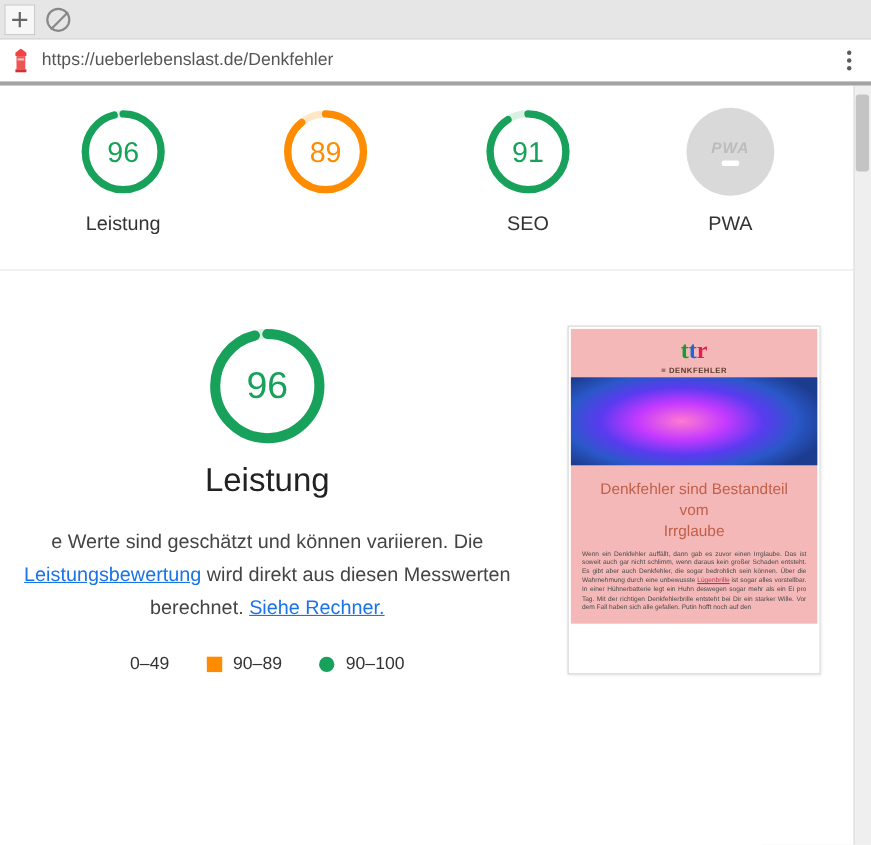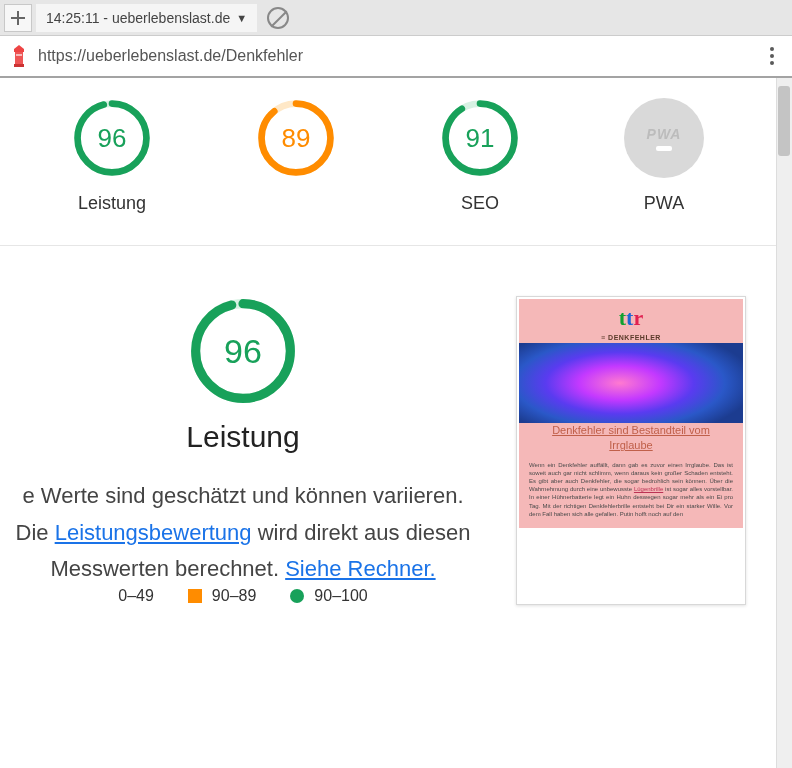--- a/index.html
+++ b/index.html
@@ -8,21 +8,21 @@
   
   .tabbar { height: 36px; background: #e6e6e6; display: flex; align-items: center; padding: 0 4px; gap:4px; border-bottom:1px solid #ccc;}
   .newtab { width:28px; height:28px; display:flex; align-items:center; justify-content:center; background:#f7f7f7; border:1px solid #c8c8c8;}
   .newtab svg { width:14px; height:14px; }
   .tab { height:28px; display:flex; align-items:center; padding:0 10px; background:#f5f5f5; color:#444; font-size:14px; gap:6px;}
   .tab .chev { font-size:11px; }
   .block-icon { width:22px; height:22px; border-radius:50%; border:2px solid #888; position:relative; margin-left:6px;}
   .block-icon::after { content:""; position:absolute; width:22px; height:2px; background:#888; top:50%; left:-1px; transform:rotate(-45deg);}
 
   
-  .urlbar { height:42px; background:#fff; display:flex; align-items:center; padding:0 10px; gap:10px; border-bottom:2px solid #a3a3a3;}
+  .urlbar { height:42px; background:#fff; display:flex; align-items:center; padding:0 10px; gap:10px; border-bottom:4px solid #a3a3a3;}
   .lh-icon { width:18px; height:22px; }
   .url { flex:1; font-size:16px; color:#555; }
   .kebab { width:20px; display:flex; flex-direction:column; align-items:center; gap:3px;}
   .kebab span { width:4px; height:4px; border-radius:50%; background:#5a5a5a;}
 
   
   .viewport { position:relative; height:calc(100% - 78px); background:#f1f1f1;}
   .scrollbar { position:absolute; right:0; top:0; width:16px; height:100%; background:#efefef; border-left:1px solid #ddd;}
   .scroll-thumb { position:absolute; right:2px; top:8px; width:12px; height:70px; background:#c4c4c4; border-radius:3px;}
 
@@ -40,53 +40,49 @@
   .pwa-ring .pwa-text { font-size:14px; color:#bcbcbc; font-style:italic; font-weight:bold; letter-spacing:1px;}
   .pwa-ring .dash { width:16px; height:5px; background:#fff; border-radius:2px;}
 
   
   .detail { display:flex; padding:50px 30px 0 0; gap:30px;}
   .detail-left { flex:1; display:flex; flex-direction:column; align-items:center;}
   .detail-left .ring { width:110px; height:110px;}
   .detail-left .ring svg { width:110px; height:110px;}
   .detail-left .ring .num { font-size:34px;}
   .detail-left h2 { font-size:30px; font-weight:400; color:#222; margin-top:14px; margin-bottom:24px;}
-  .detail-left p { font-size:22px; color:#444; text-align:center; line-height:1.65; padding:0 6px;}
+  .detail-left p { font-size:18px; color:#444; text-align:center; line-height:1.65; padding:0 6px;}
   .detail-left a { color:#1a73e8; text-decoration:underline;}
 
-  .legend { display:flex; gap:34px; font-size:16px; color:#333; }
+  .legend { display:flex; gap:34px; margin-top:28px; font-size:16px; color:#333; }
   .swatch { width:14px; height:14px;}
   .swatch.orange { background:#ff8c00;}
   .swatch.green { width:14px; height:14px; border-radius:50%; background:#18a15a;}
   .legend-item { display:flex; align-items:center; gap:10px;}
 
   
   .preview { width:230px; border:1px solid #d8d8d8; padding:2px; box-shadow:0 1px 3px rgba(0,0,0,0.12);}
   .pv-inner { background:#f5b8b8; display:flex; flex-direction:column; align-items:center;}
   .pv-logo { padding:6px 0 3px 0; display:flex; gap:0;}
   .pv-logo span { font-size:22px; font-weight:bold; font-family:"Comic Sans MS", cursive;}
   .pv-logo .t1{color:#10a030;} .pv-logo .t2{color:#2066d4;} .pv-logo .r{color:#e02050;}
   .pv-sub { font-size:7px; color:#5a3a2a; font-weight:bold; letter-spacing:0.5px; margin-bottom:2px;}
   .pv-hero { width:100%; height:80px; background: radial-gradient(ellipse 60% 70% at 45% 50%, #ff7ad0 0%, #c439ff 30%, #5a3bf0 55%, #2a58c8 78%, #1c3c90 100%);}
-  .pv-title { font-size:11px; color:#c0604a; text-align:center; padding:0 14px 8px 14px; line-height:1.35;text-decoration:underline;}
+  .pv-title { font-size:14px; color:#c0604a; text-align:center; padding:12px 14px 8px 14px; line-height:1.35;}
   .pv-body { font-size:6px; color:#4a4a4a; line-height:1.35; padding:0 10px 10px 10px; text-align:justify;}
   .pv-body u { color:#b35; text-decoration:underline;}
 </style>
 </head>
 <body>
 
 <div class="tabbar">
   <div class="newtab">
     <svg viewBox="0 0 14 14">
         <path d="M6 0h2v6h6v2H8v6H6V8H0V6h6z" fill="#666"></path>
       </svg>
-  </div>
-  <div class="tab">
-    <span>14:25:11 - ueberlebenslast.de</span>
-    <span class="chev">▼</span>
   </div>
   <div class="block-icon"></div>
 </div>
 
 <div class="urlbar">
   <svg class="lh-icon" viewBox="0 0 18 22">
     <path d="M9 0 L14 4 V7 H4 V4 Z" fill="#e44"></path>
     <rect x="5" y="7" width="8" height="12" fill="#e55"></rect>
     <rect x="4" y="19" width="10" height="3" fill="#c33"></rect>
     <rect x="6" y="9" width="6" height="2" fill="#fff" opacity="0.6"></rect>

